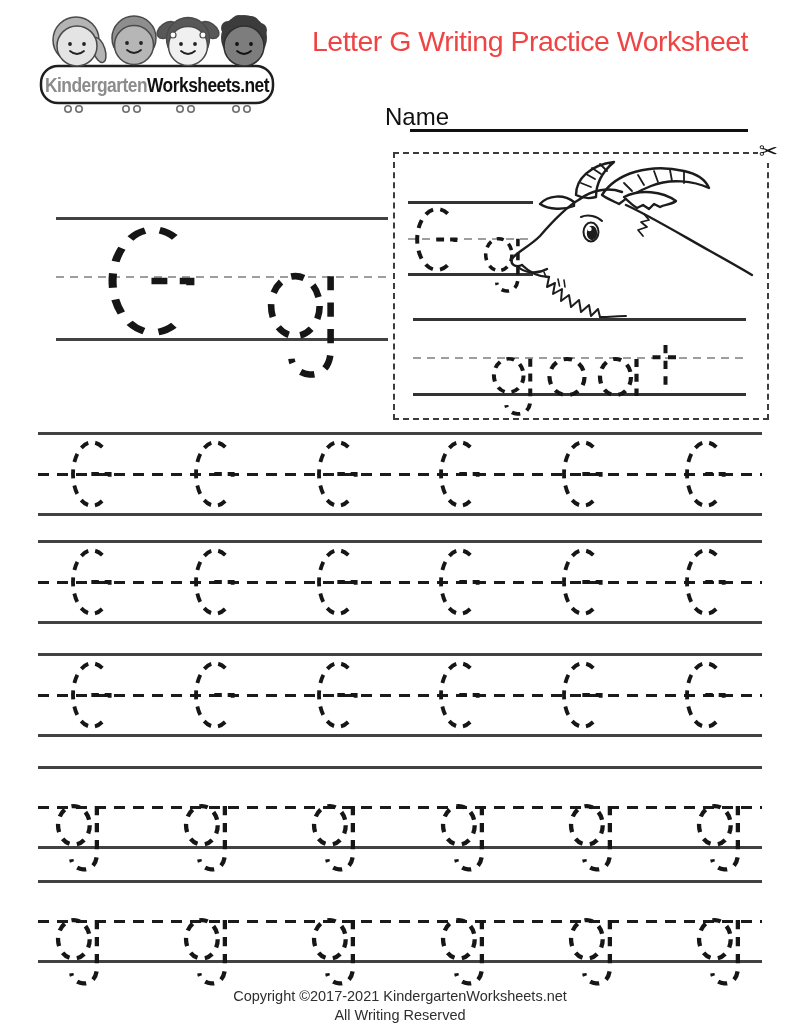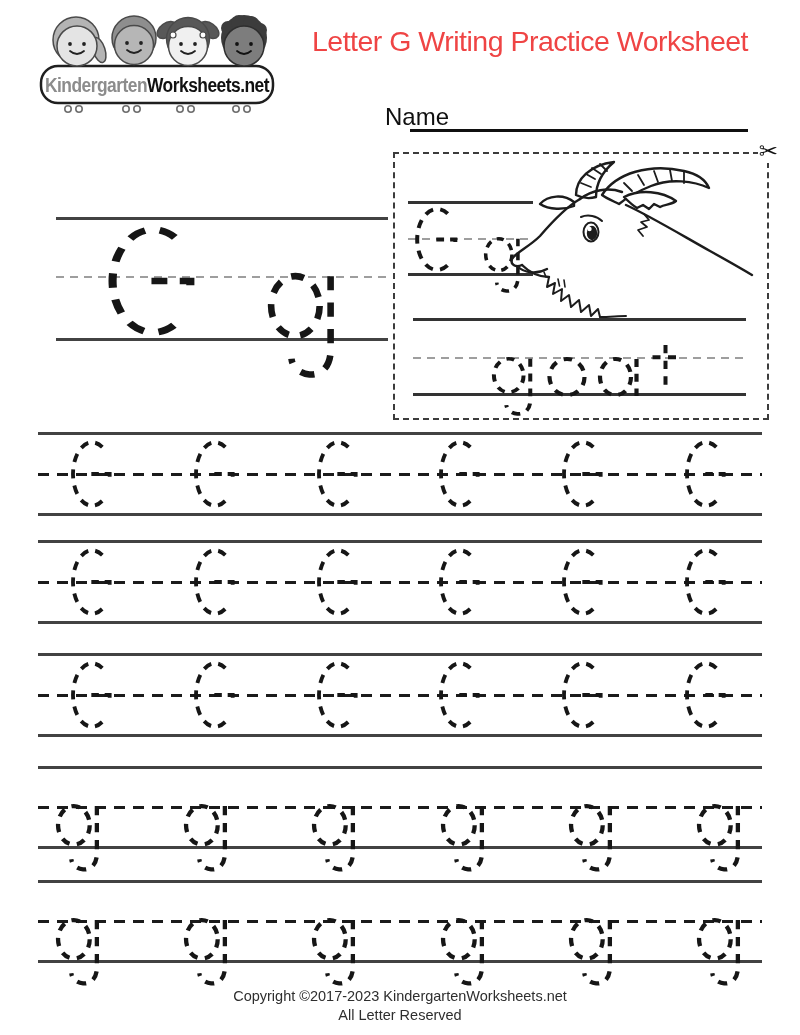--- a/index.html
+++ b/index.html
@@ -360,17 +360,17 @@
         <svg class="tl tl-g" viewBox="0 0 46 68" preserveAspectRatio="none">
           <use href="#sym-g"></use>
         </svg>
         <svg class="tl tl-g" viewBox="0 0 46 68" preserveAspectRatio="none">
           <use href="#sym-g"></use>
         </svg>
       </div>
   </div>
 
   <div class="footer">
-    <div>Copyright ©2017-2023 KindergartenWorksheets.net</div>
-    <div>All Letter Reserved</div>
+    <div>Copyright ©2017-2021 KindergartenWorksheets.net</div>
+    <div>All Writing Reserved</div>
   </div>
 
 </div>
 
 </body></html>

